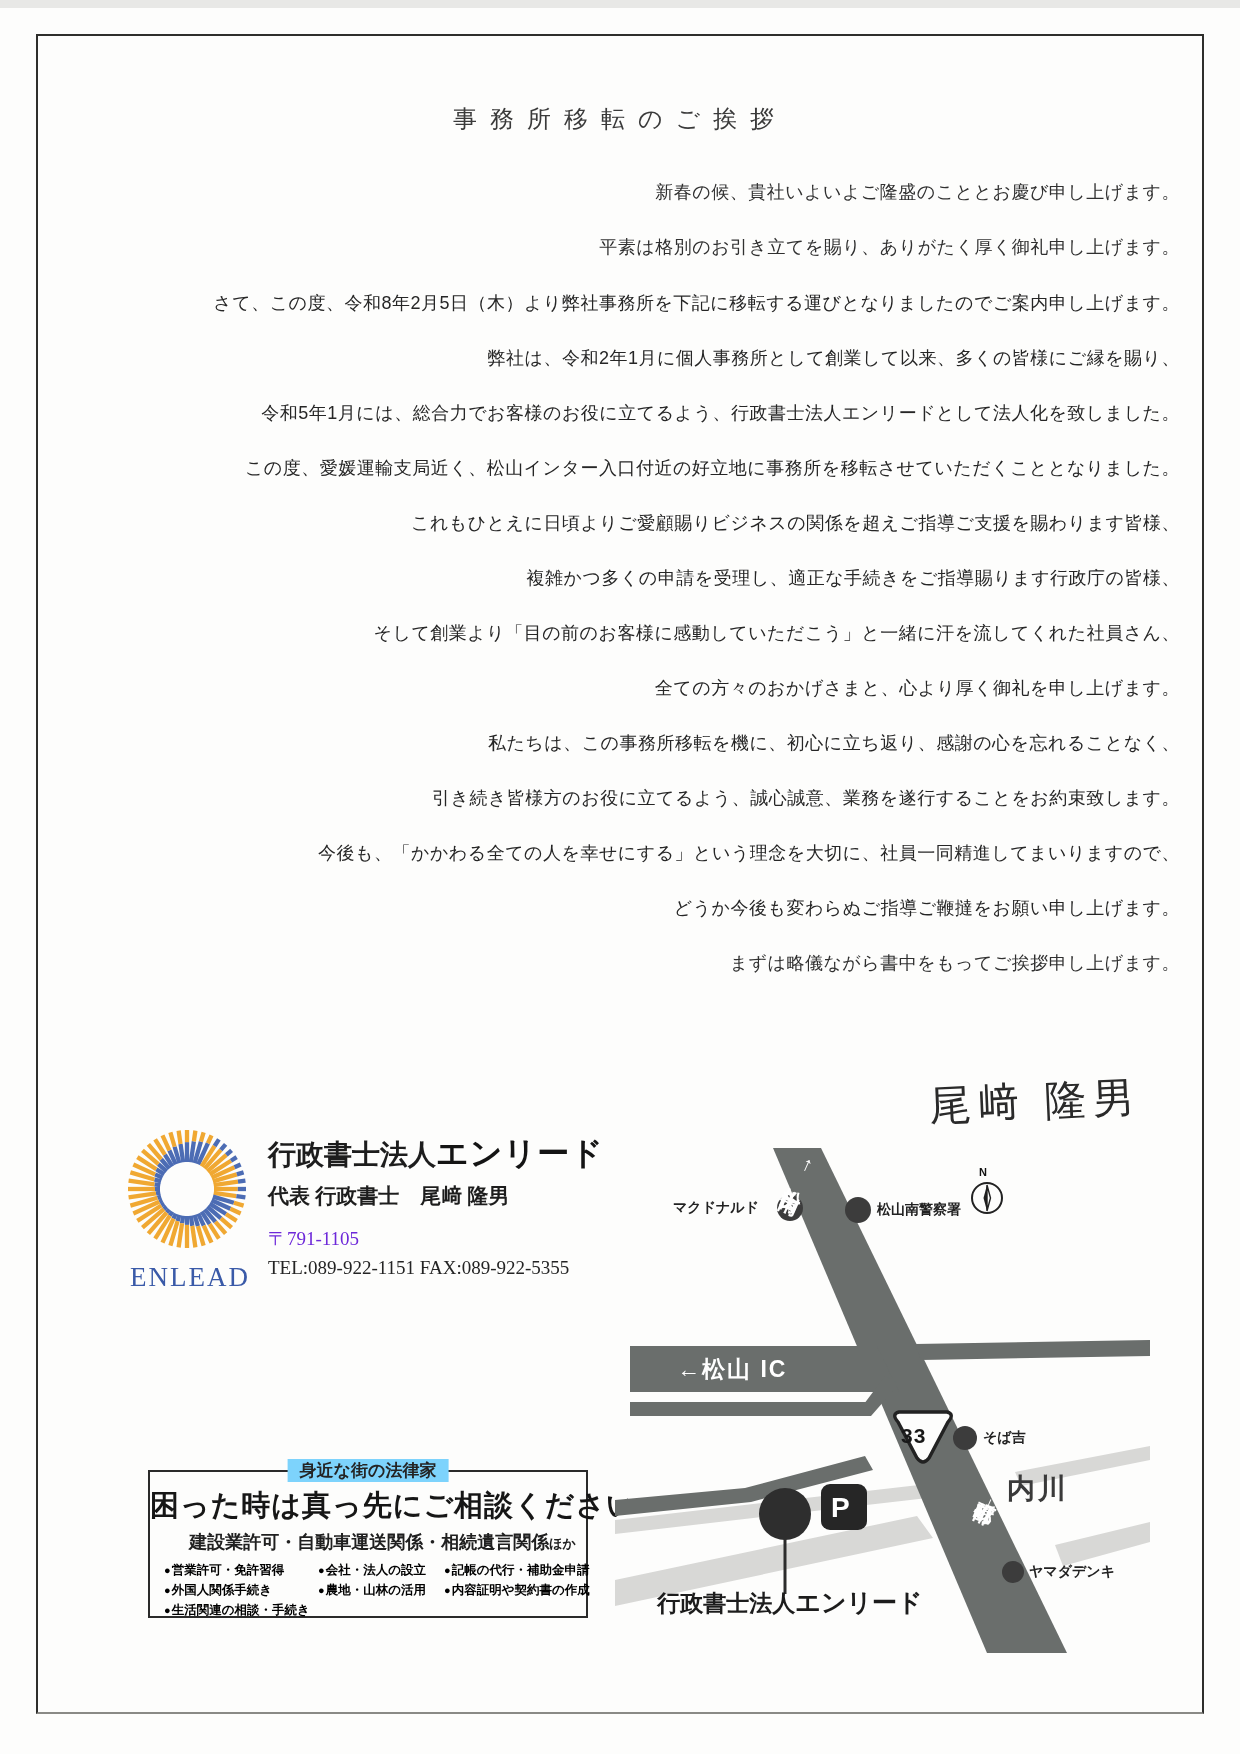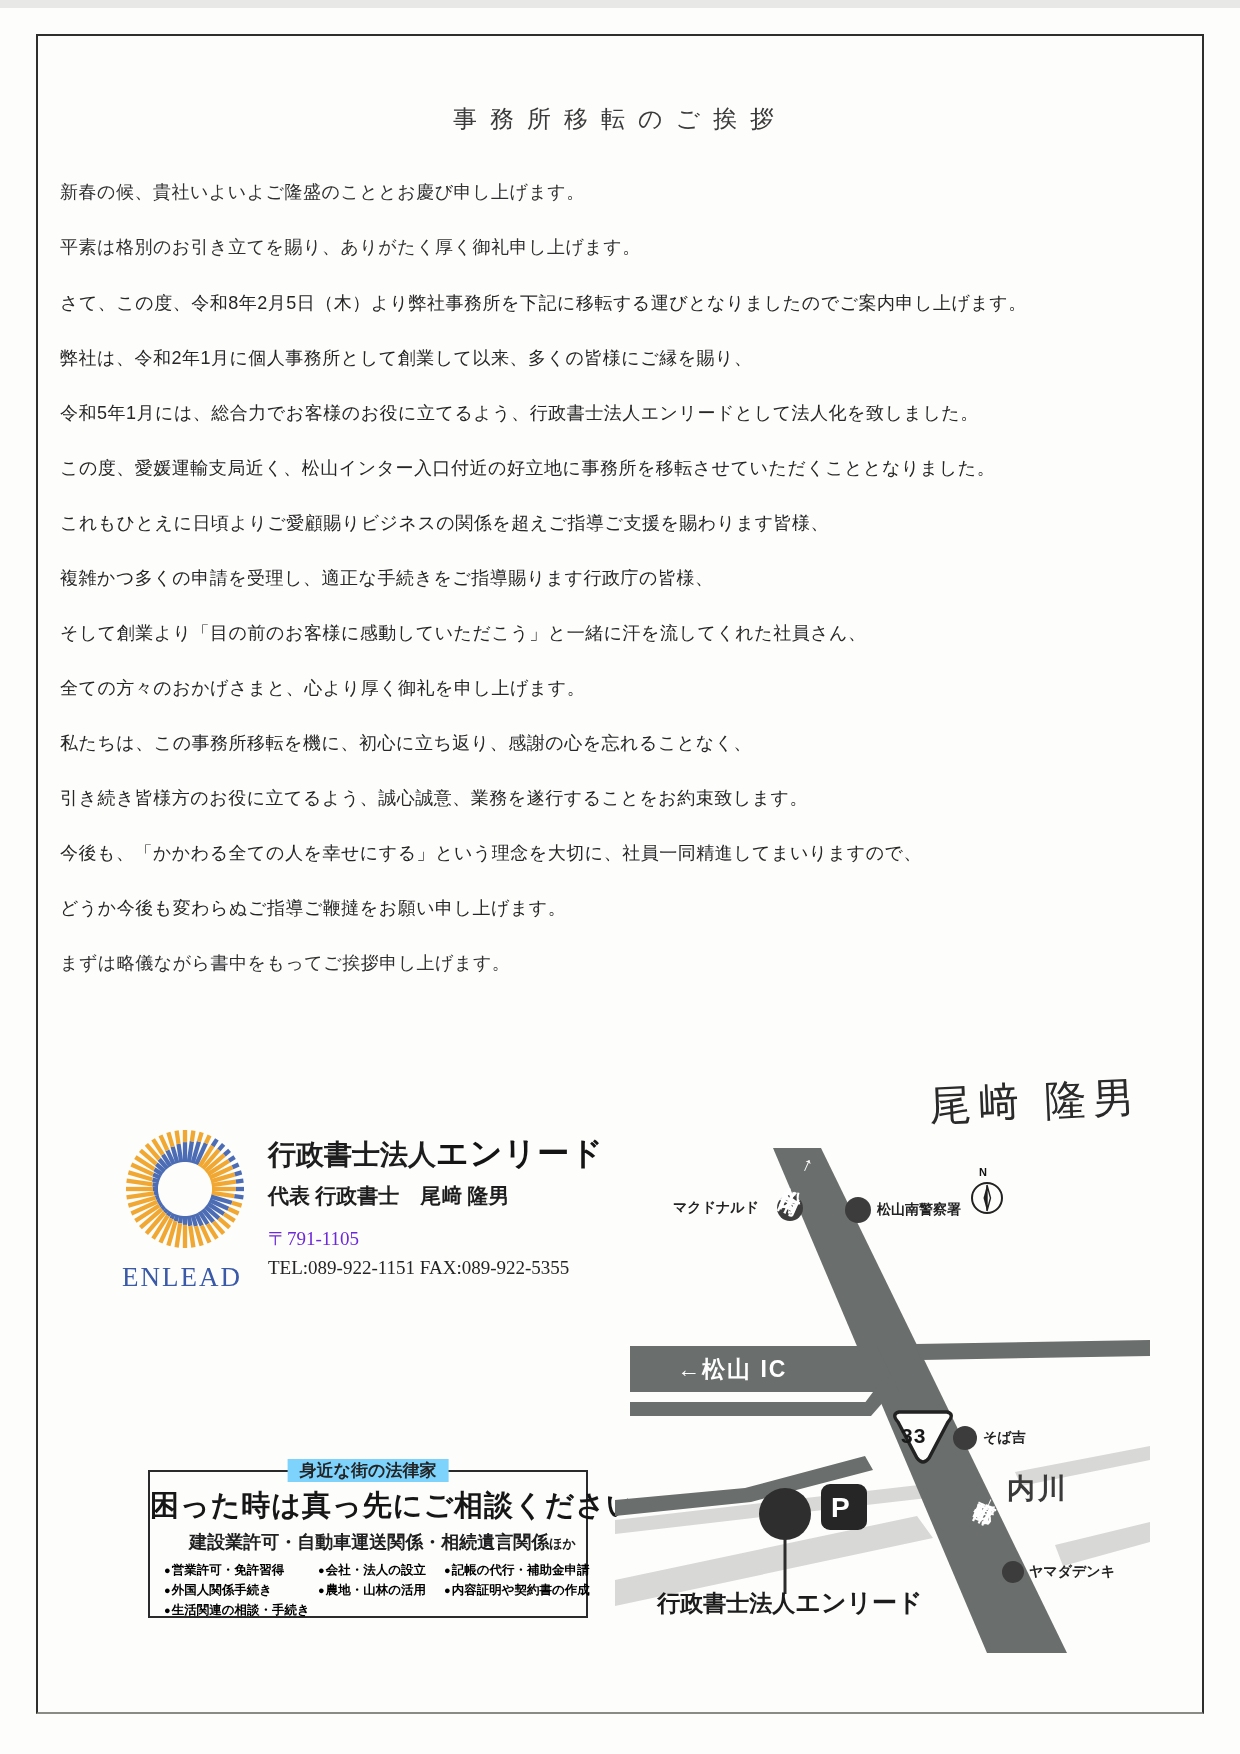--- a/index.html
+++ b/index.html
@@ -12,32 +12,32 @@
   .scan-frame {
     position:absolute; left:36px; top:26px; width:1168px; height:1680px;
     border:2px solid #2e2e2c; border-bottom-color:#8a8a86; pointer-events:none;
   }
   .doc-title {
     position:absolute; top:95px; left:0; width:100%; text-align:center;
     font-size:24px; letter-spacing:13px; color:#3a3a3a; font-weight:400;
     font-family:"Liberation Serif", serif;
   }
   .para {
-    position:absolute; left:60px; width:1120px; text-align:left;
+    position:absolute; left:60px; width:1120px; text-align:right;
     font-size:18px; letter-spacing:0.5px; color:#262626;
     font-family:"Liberation Sans", sans-serif; font-weight:500; white-space:nowrap;
   }
   .para.serif { font-family:"Liberation Serif", serif; font-weight:400; color:#303030; }
   .signature {
     position:absolute; left:905px; top:1066px; width:260px; text-align:center;
     font-size:42px; color:#2a2a2a; transform:rotate(-2.5deg);
     font-family:"DejaVu Serif", serif; letter-spacing:6px; font-weight:500;
   }
   
-  .logo-wrap { position:absolute; left:122px; top:1118px; width:128px; text-align:left; }
+  .logo-wrap { position:absolute; left:122px; top:1118px; width:128px; text-align:right; }
   .logo-text { margin-top:6px; font-size:27px; letter-spacing:2px; color:#3a5aa8;
     font-family:"Liberation Serif", serif; font-weight:500; }
   .company { position:absolute; left:268px; top:1124px; width:360px; }
   .company .name { white-space:nowrap; }
   .company .name-prefix { font-size:28px; font-weight:700; font-family:"Liberation Serif", serif; color:#1d1d1d; }
   .company .name-brand  { font-size:32px; font-weight:800; font-family:"Liberation Serif", serif; color:#141414; letter-spacing:1px; }
   .company .rep { margin-top:6px; font-size:21px; font-weight:700; color:#1d1d1d; white-space:nowrap; }
   .company .postal { margin-top:16px; font-size:19px; color:#6d28d9; }
   .company .addr { margin-top:5px; font-size:19px; color:#242424; white-space:nowrap; }
   .company .tel { margin-top:5px; font-size:19px; color:#242424; white-space:nowrap; }

